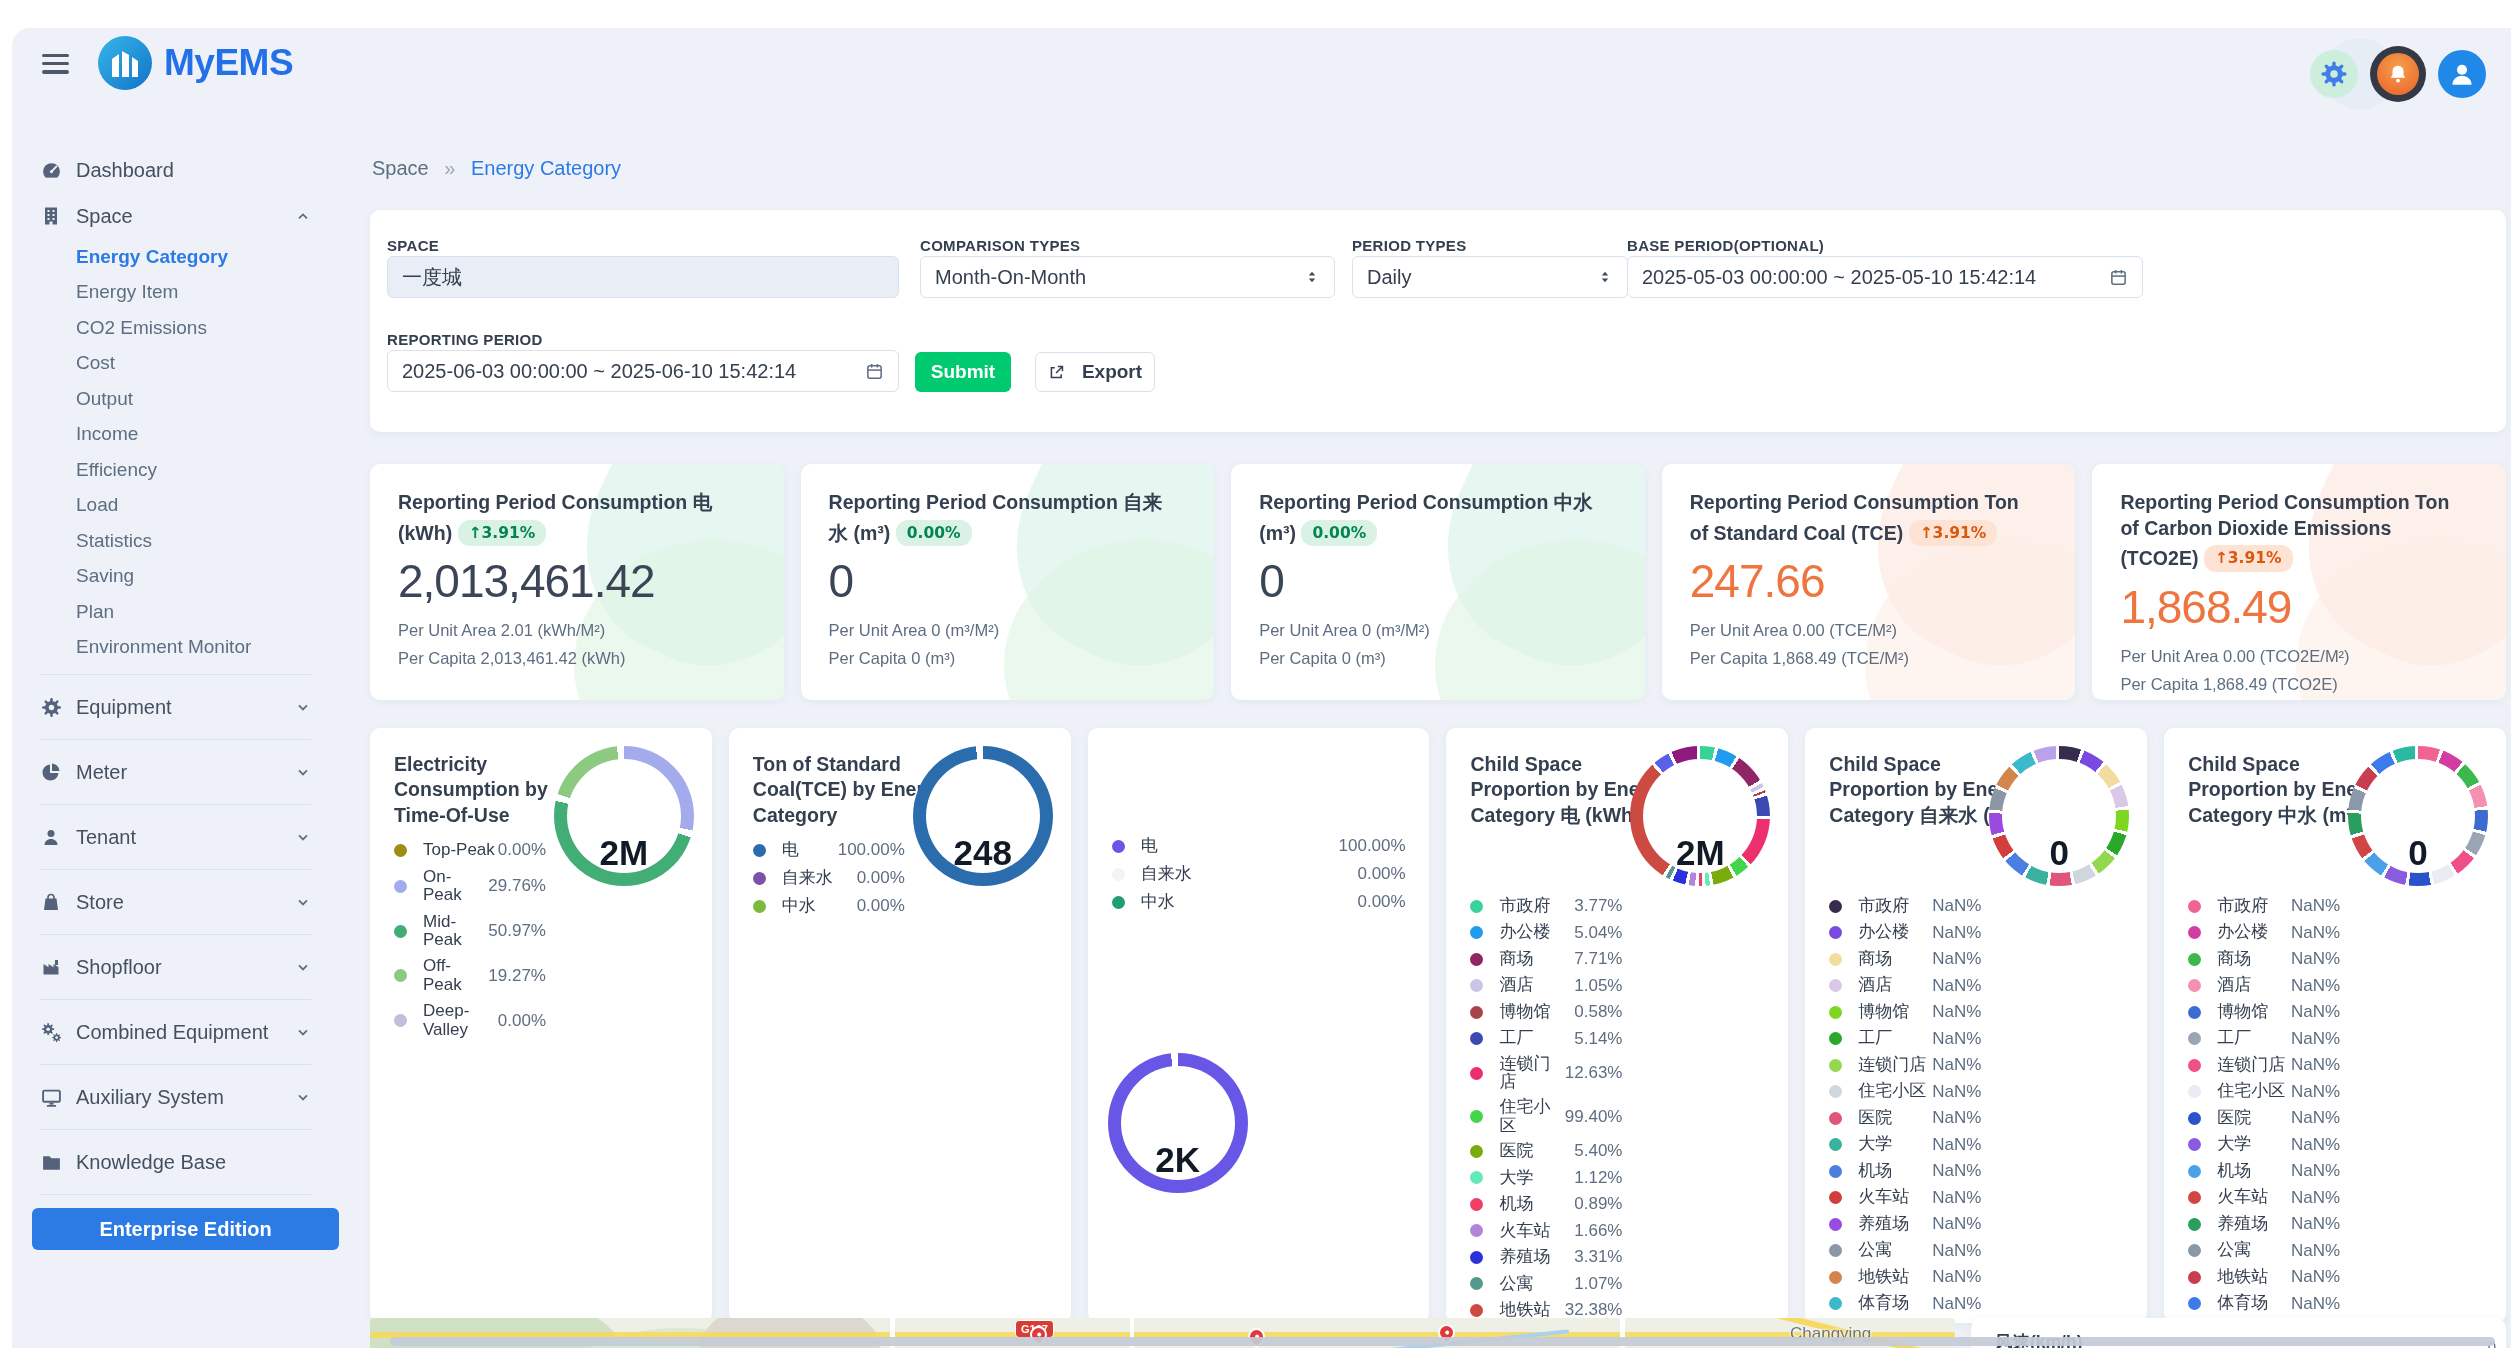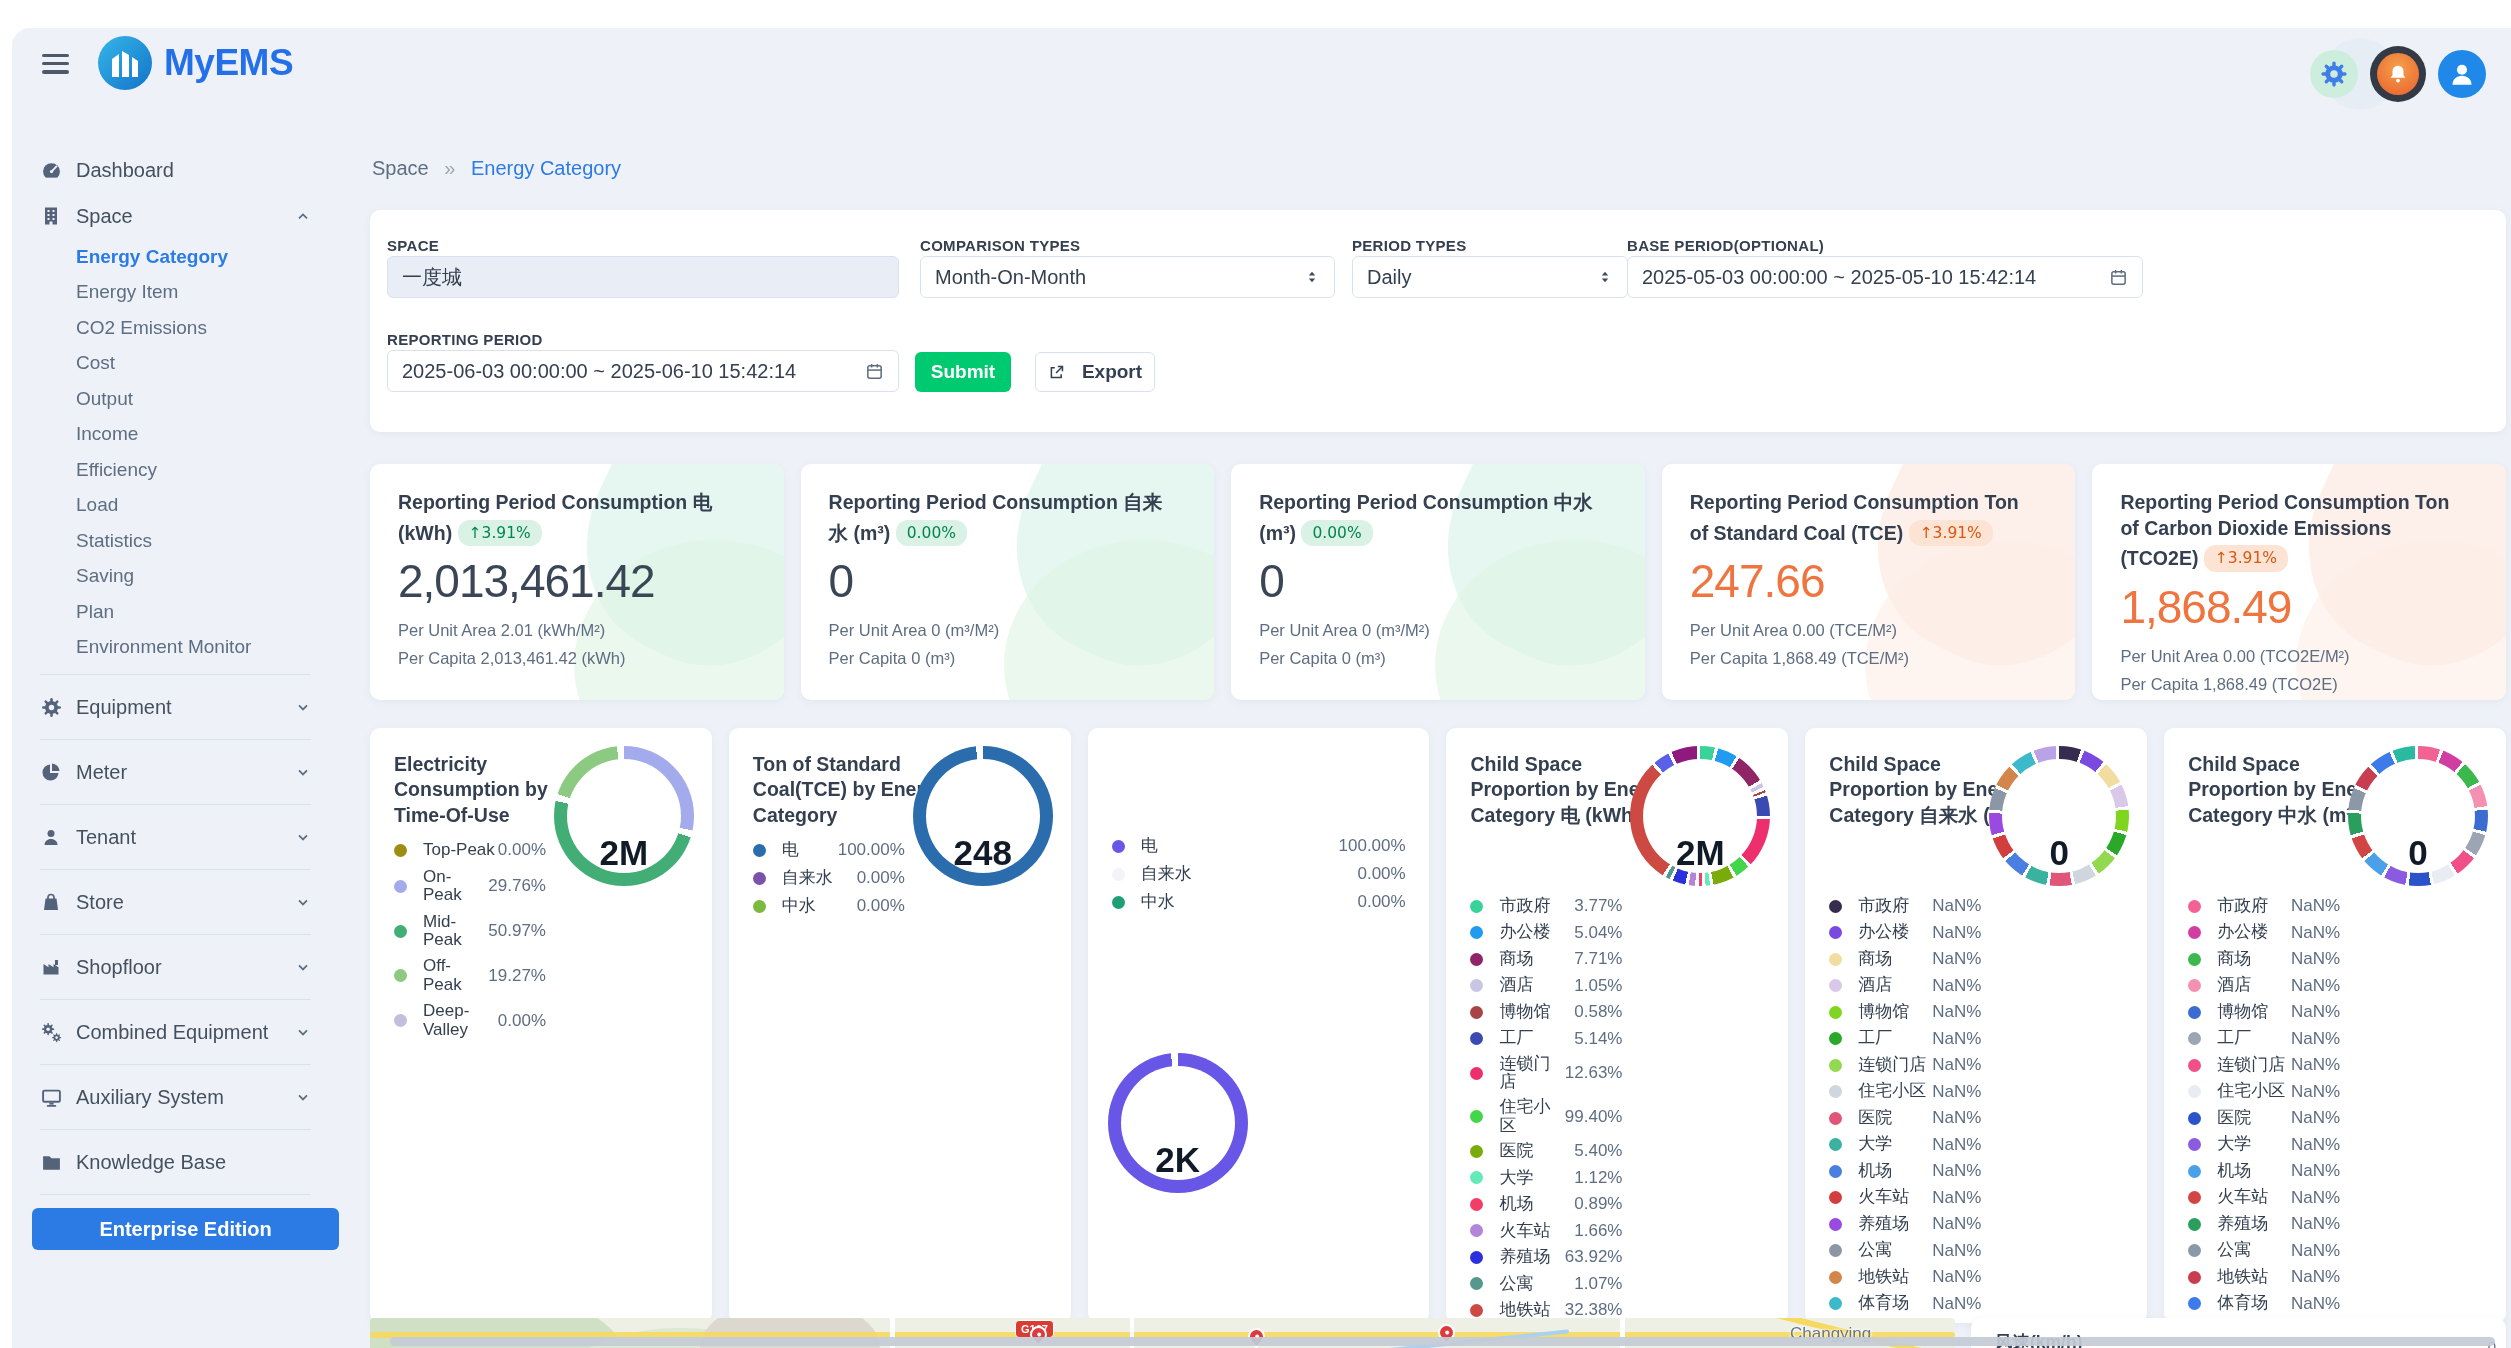--- a/index.html
+++ b/index.html
@@ -65,21 +65,21 @@
 
   
   #kpi-row { position:absolute; left:0; top:359px; width:2136px; height:236px; display:flex; gap:17px; }
   .kpi { flex:1; position:relative; overflow:hidden; padding:26px 24px 0 28px; }
   .kpi .blob1 { position:absolute; right:-50px; top:-70px; width:240px; height:270px; border-radius:45%;
     transform:rotate(25deg); opacity:0.55; }
   .kpi .blob2 { position:absolute; right:-70px; bottom:-90px; width:280px; height:250px; border-radius:50%; opacity:0.6; }
   .kpi.green .blob1 { background:#d2f0e6; } .kpi.green .blob2 { background:#ddf3e2; }
   .kpi.orange .blob1 { background:#fce4d8; } .kpi.orange .blob2 { background:#fdeee6; }
   .kpi-title { position:relative; font-size:19.5px; font-weight:600; color:#344050; line-height:1.32; padding-right:10px; }
-  .kpi-badge { display:inline-block; font-size:15.5px; font-weight:normal; border-radius:12px;
+  .kpi-badge { display:inline-block; font-size:15.5px; font-weight:bold; border-radius:12px;
     padding:3px 11px; margin-top:4px; vertical-align:2px; font-family:"DejaVu Sans", sans-serif; }
   .kpi.green .kpi-badge { background:#d9f2e5; color:#00864e; }
   .kpi.orange .kpi-badge { background:#fde3d4; color:#d9570f; }
   .kpi-value { position:relative; font-size:46px; font-weight:500; letter-spacing:-1px; margin-top:8px; color:#3a4656; }
   .kpi.orange .kpi-value { color:#ee7540; }
   .kpi-line { position:relative; font-size:16.5px; color:#5e6e82; margin-top:13px; }
   .kpi-line + .kpi-line { margin-top:9px; }
 
   
   #charts-row { position:absolute; left:0; top:623px; width:2136px; height:595px; display:flex; gap:17px; }
@@ -605,21 +605,21 @@
             <span class="lpct">0.89%</span>
           </div>
           <div class="legend-row">
             <span class="dot" style="background:#b285d8"></span>
             <span class="lname">火车站</span>
             <span class="lpct">1.66%</span>
           </div>
           <div class="legend-row">
             <span class="dot" style="background:#2b30dd"></span>
             <span class="lname">养殖场</span>
-            <span class="lpct">63.92%</span>
+            <span class="lpct">3.31%</span>
           </div>
           <div class="legend-row">
             <span class="dot" style="background:#54988e"></span>
             <span class="lname">公寓</span>
             <span class="lpct">1.07%</span>
           </div>
           <div class="legend-row">
             <span class="dot" style="background:#cd4a43"></span>
             <span class="lname">地铁站</span>
             <span class="lpct">32.38%</span>

